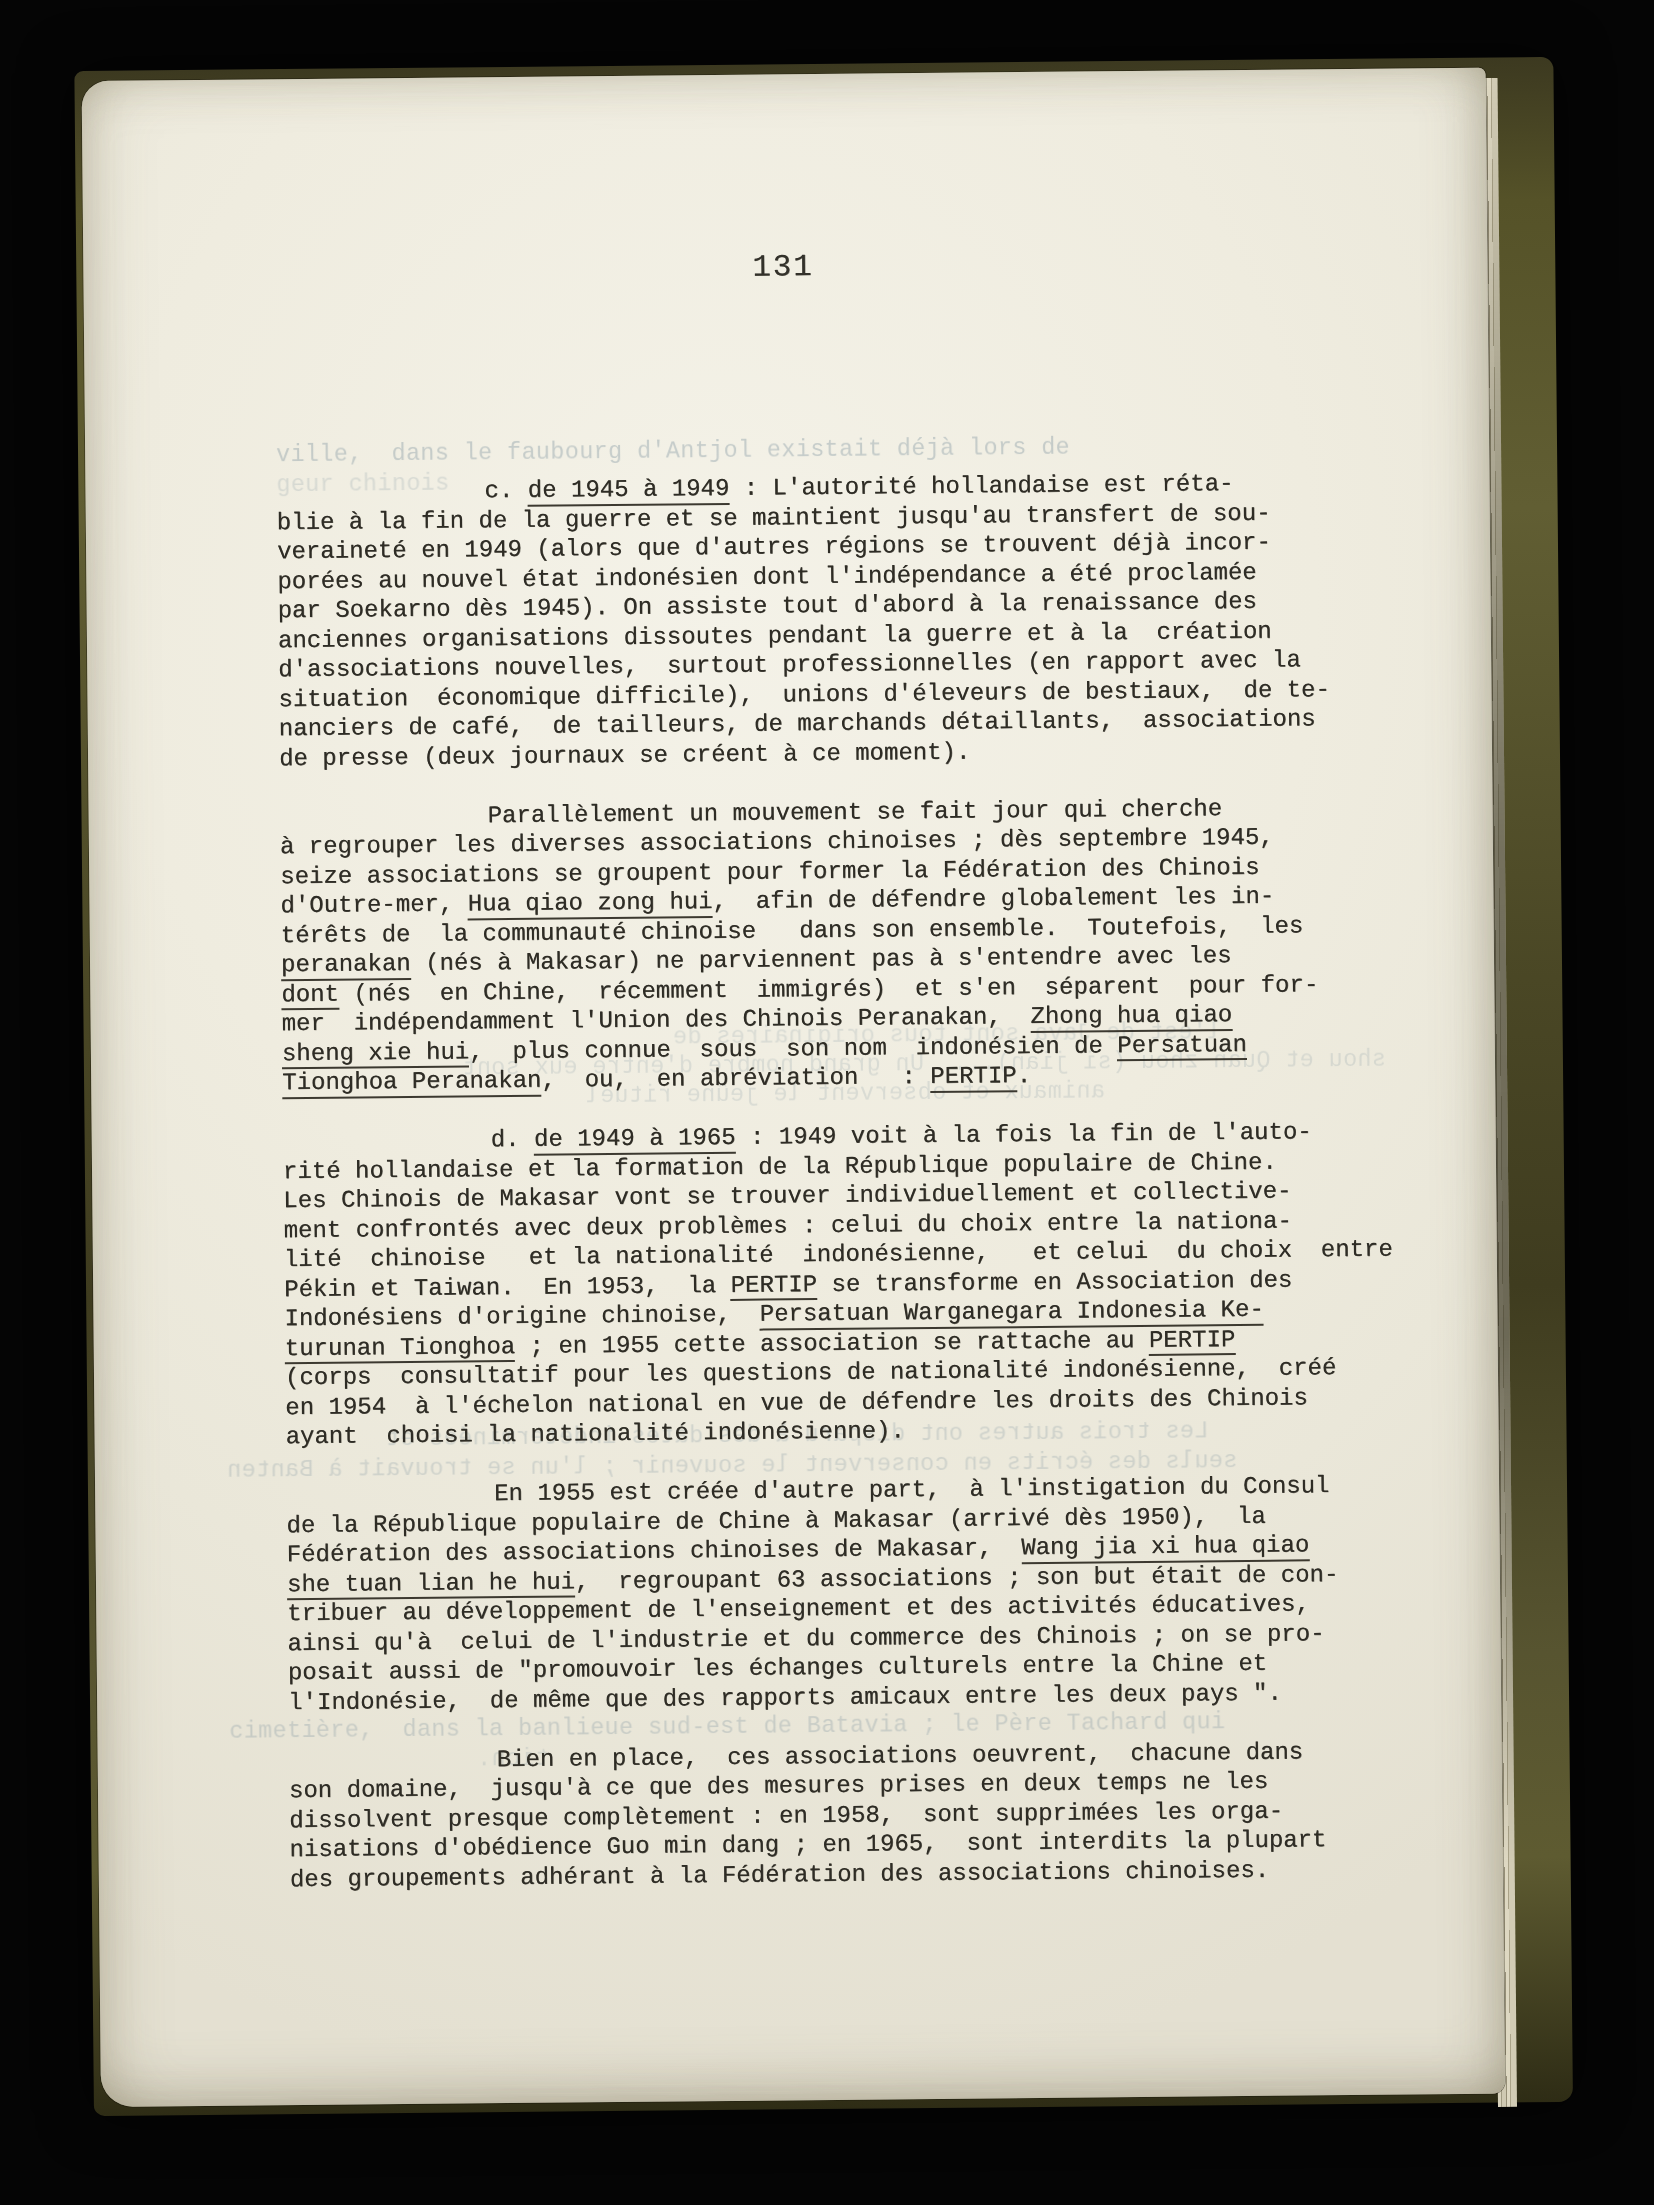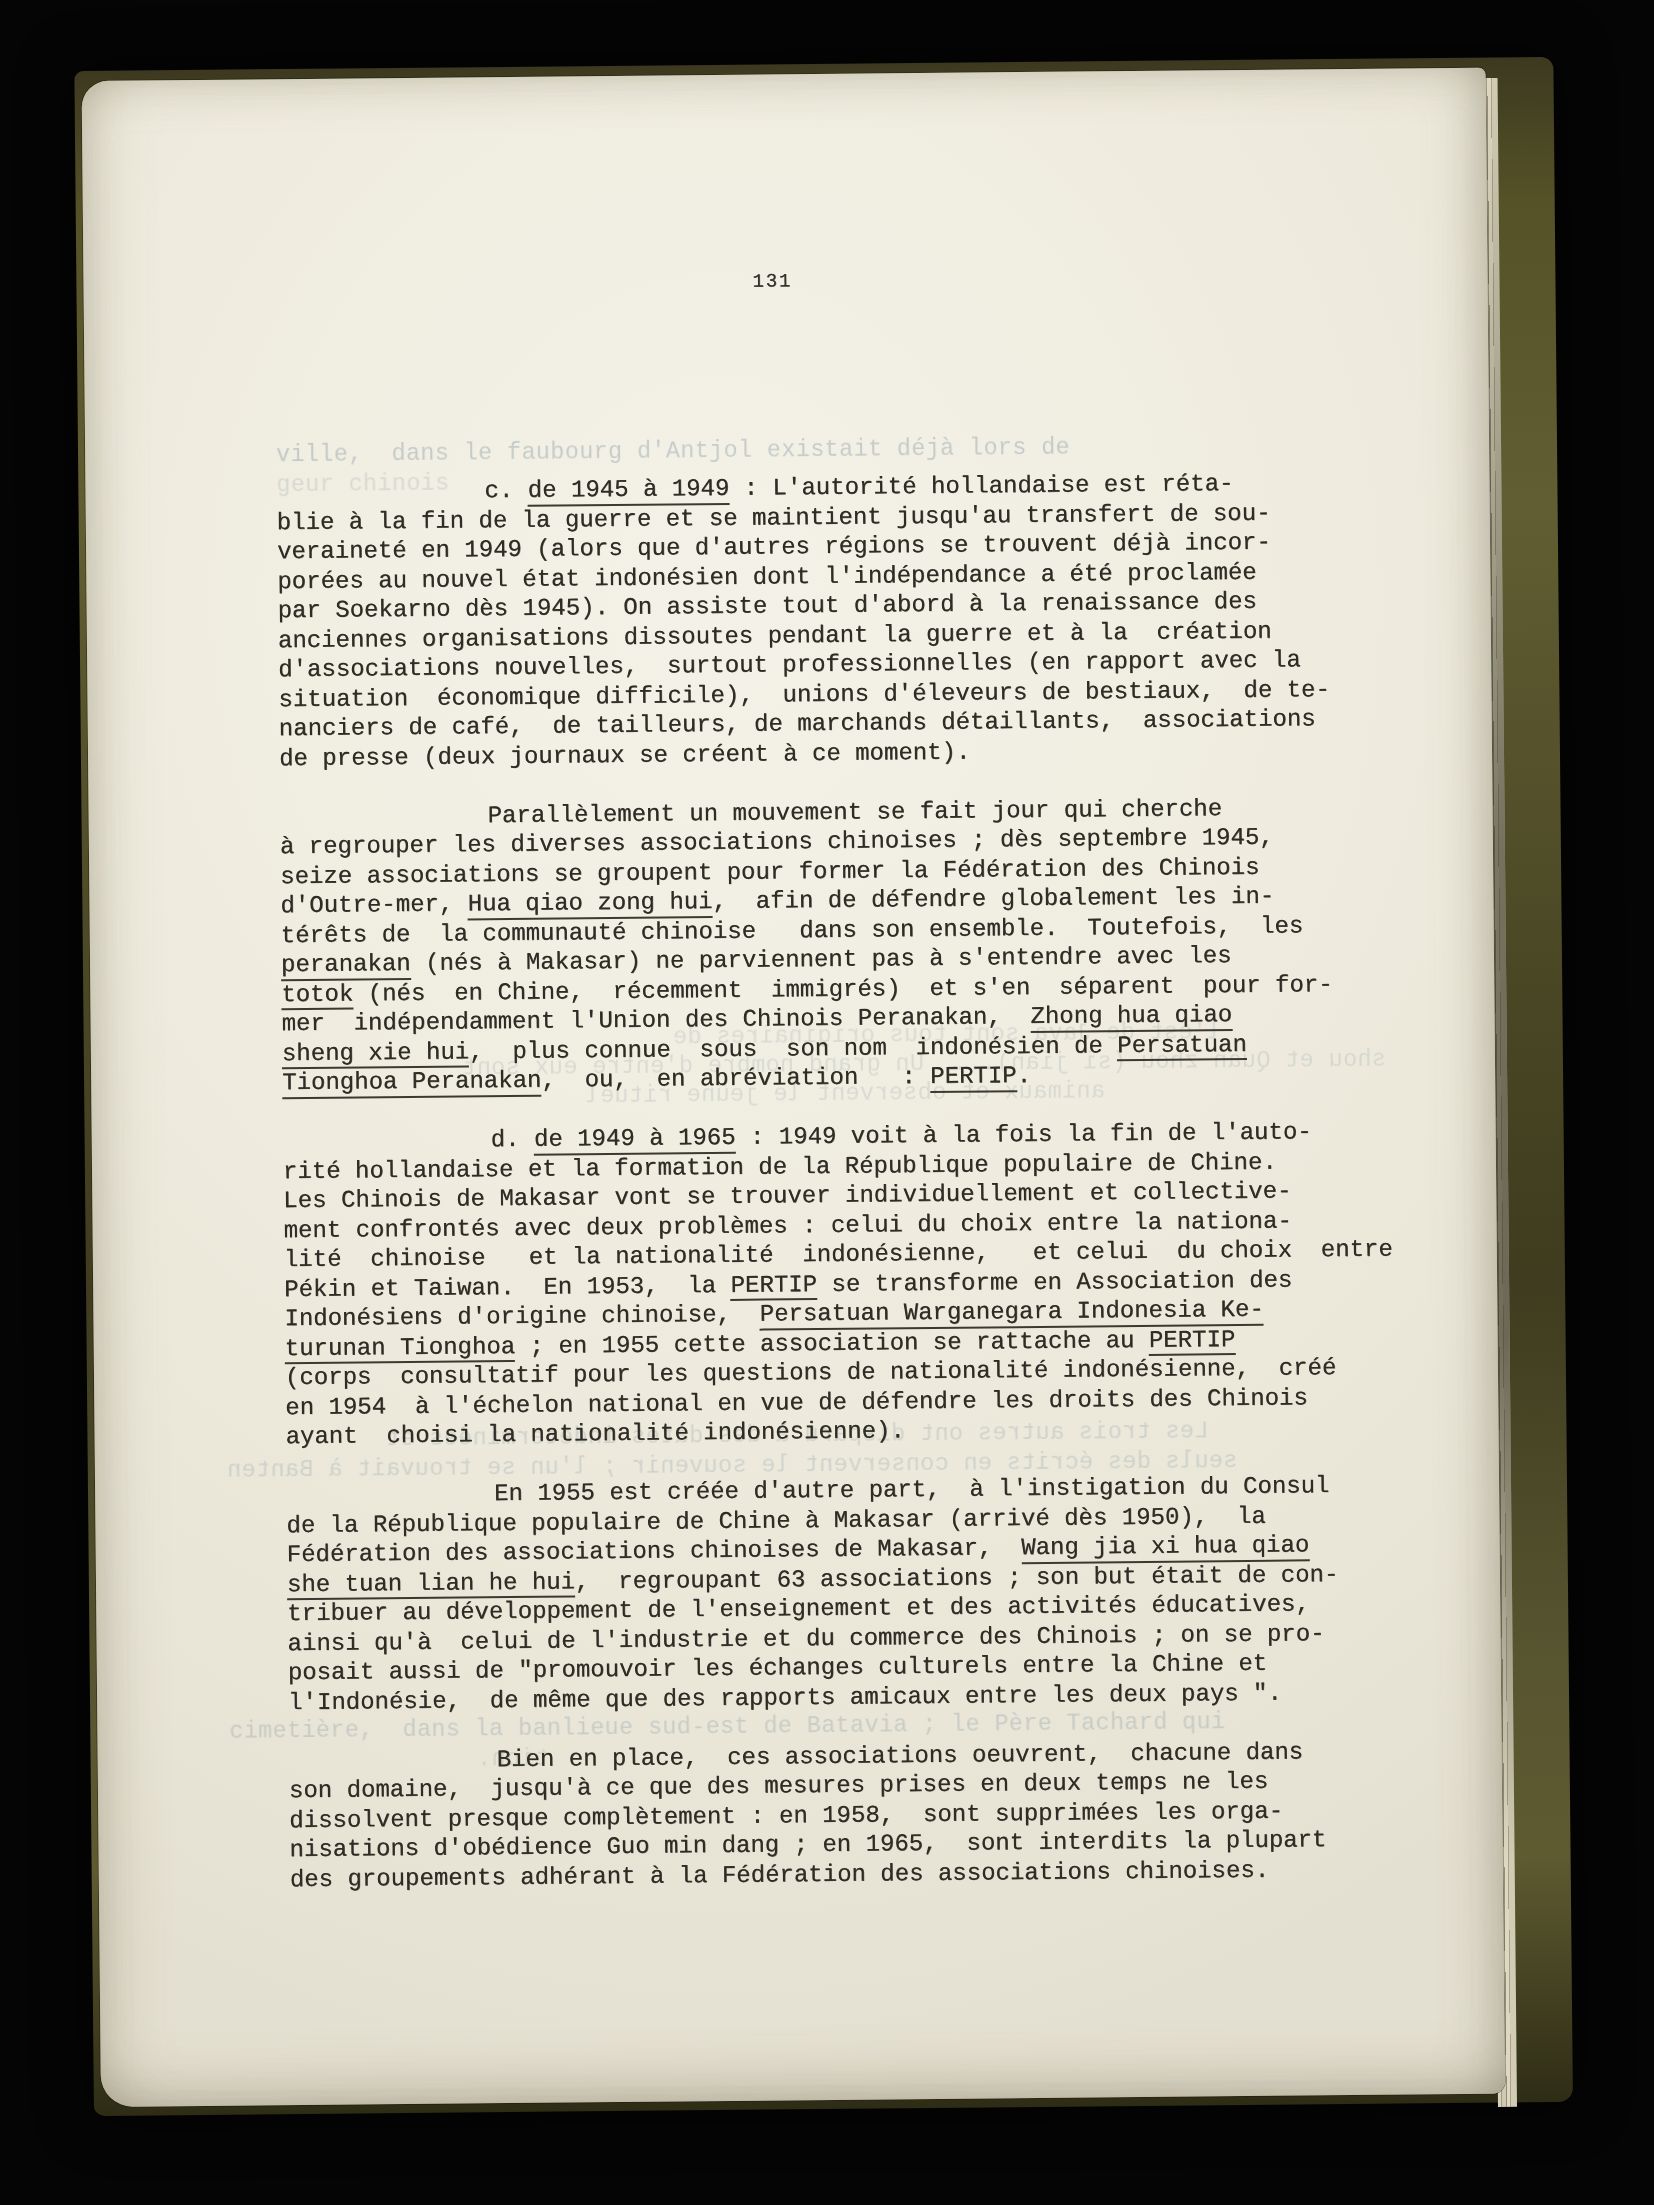--- a/index.html
+++ b/index.html
@@ -29,23 +29,23 @@
         transform:rotate(-0.55deg);transform-origin:0 100%;
         border-radius:26.5px 7px 12.4px 32px;
         background:radial-gradient(ellipse 1323px 1500px at 45% 26%,
                    #f4f2e8 0%,#efecdf 45%,#eae7d9 72%,#e4e0d1 100%);
         box-shadow:inset 26.5px 0 71px -30px rgba(110,100,70,.35),
                    inset -25px 0 62px -26.5px rgba(108,100,72,.42),
                    inset 0 -34px 71px -34px rgba(112,104,76,.32),
                    inset 0 19.4px 53px -30px rgba(205,200,175,.5),
                    0 0 0 0.9px rgba(25,22,12,.45);}
 
-  .page-number{position:absolute;left:669px;top:175px;font-size:19px;
+  .page-number{position:absolute;left:669px;top:175px;font-size:31px;
         letter-spacing:1.8px;color:#33312a;
-        text-shadow:0.4px 0.3px 0.5px rgba(45,42,34,.6);margin-top:21px;}
+        text-shadow:0.4px 0.3px 0.5px rgba(45,42,34,.6);}
 
   .text-block{position:absolute;left:191px;top:399px;width:1103px;
         font-size:24px;line-height:29.5px;color:#2e2c25;
         text-shadow:0.4px 0.3px 0.5px rgba(45,42,34,.65);}
   .para + .para{margin-top:29.5px;}
   .line{white-space:pre;height:29.5px;}
   .line.indent{padding-left:208px;}
   .u{border-bottom:2.6px solid rgba(44,41,33,.92);padding-bottom:0.9px;}
 
   
@@ -86,21 +86,21 @@
           <div class="line"><span>nanciers de café,  de tailleurs, de marchands détaillants,  associations</span></div>
           <div class="line"><span>de presse (deux journaux se créent à ce moment).</span></div>
         </div>
         <div class="para">
           <div class="line indent"><span>Parallèlement un mouvement se fait jour qui cherche</span></div>
           <div class="line"><span>à regrouper les diverses associations chinoises ; dès septembre 1945,</span></div>
           <div class="line"><span>seize associations se groupent pour former la Fédération des Chinois</span></div>
           <div class="line"><span>d'Outre-mer, </span><span class="u">Hua qiao zong hui</span><span>,  afin de défendre globalement les in-</span></div>
           <div class="line"><span>térêts de  la communauté chinoise   dans son ensemble.  Toutefois,  les</span></div>
           <div class="line"><span class="u">peranakan</span><span> (nés à Makasar) ne parviennent pas à s'entendre avec les</span></div>
-          <div class="line"><span class="u">totok</span><span> (nés  en Chine,  récemment  immigrés)  et s'en  séparent  pour for-</span></div>
+          <div class="line"><span class="u">dont</span><span> (nés  en Chine,  récemment  immigrés)  et s'en  séparent  pour for-</span></div>
           <div class="line"><span>mer  indépendamment l'Union des Chinois Peranakan,  </span><span class="u">Zhong hua qiao</span></div>
           <div class="line"><span class="u">sheng xie hui</span><span>,  plus connue  sous  son nom  indonésien de </span><span class="u">Persatuan</span></div>
           <div class="line"><span class="u">Tionghoa Peranakan</span><span>,  ou,  en abréviation   : </span><span class="u">PERTIP</span><span>.</span></div>
         </div>
         <div class="para">
           <div class="line indent"><span>d. </span><span class="u">de 1949 à 1965</span><span> : 1949 voit à la fois la fin de l'auto-</span></div>
           <div class="line"><span>rité hollandaise et la formation de la République populaire de Chine.</span></div>
           <div class="line"><span>Les Chinois de Makasar vont se trouver individuellement et collective-</span></div>
           <div class="line"><span>ment confrontés avec deux problèmes : celui du choix entre la nationa-</span></div>
           <div class="line"><span>lité  chinoise   et la nationalité  indonésienne,   et celui  du choix  entre</span></div>

